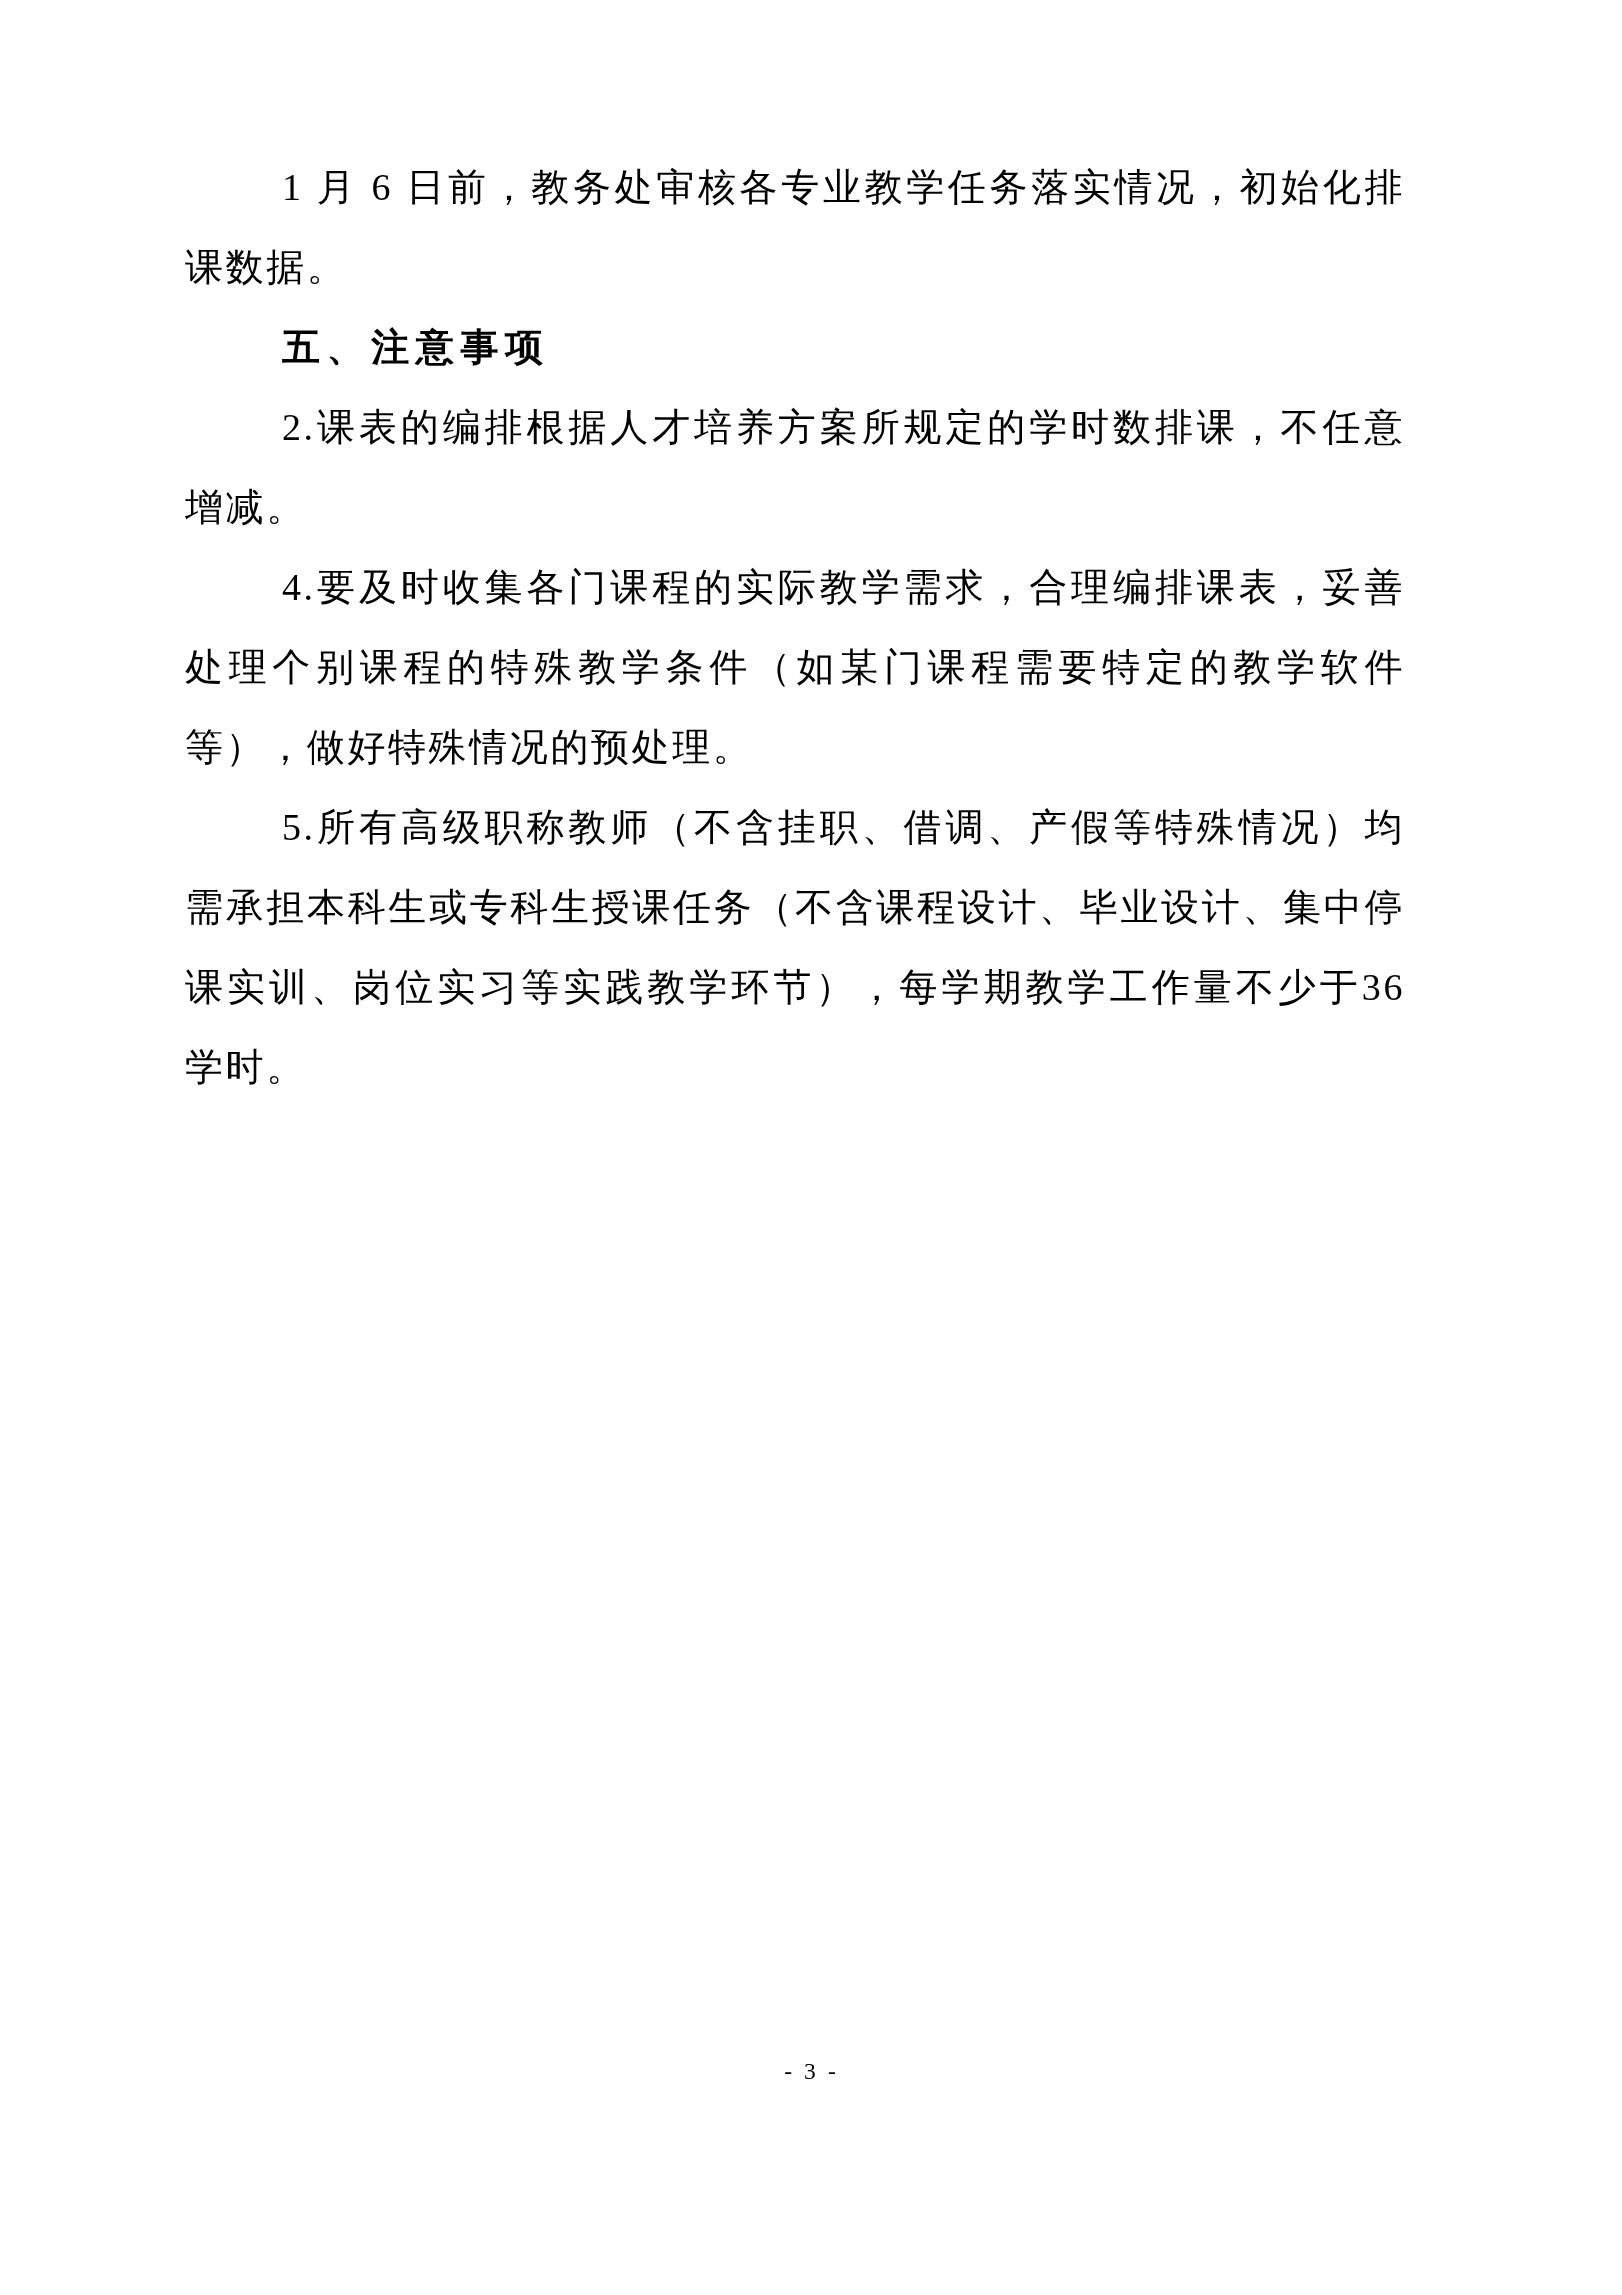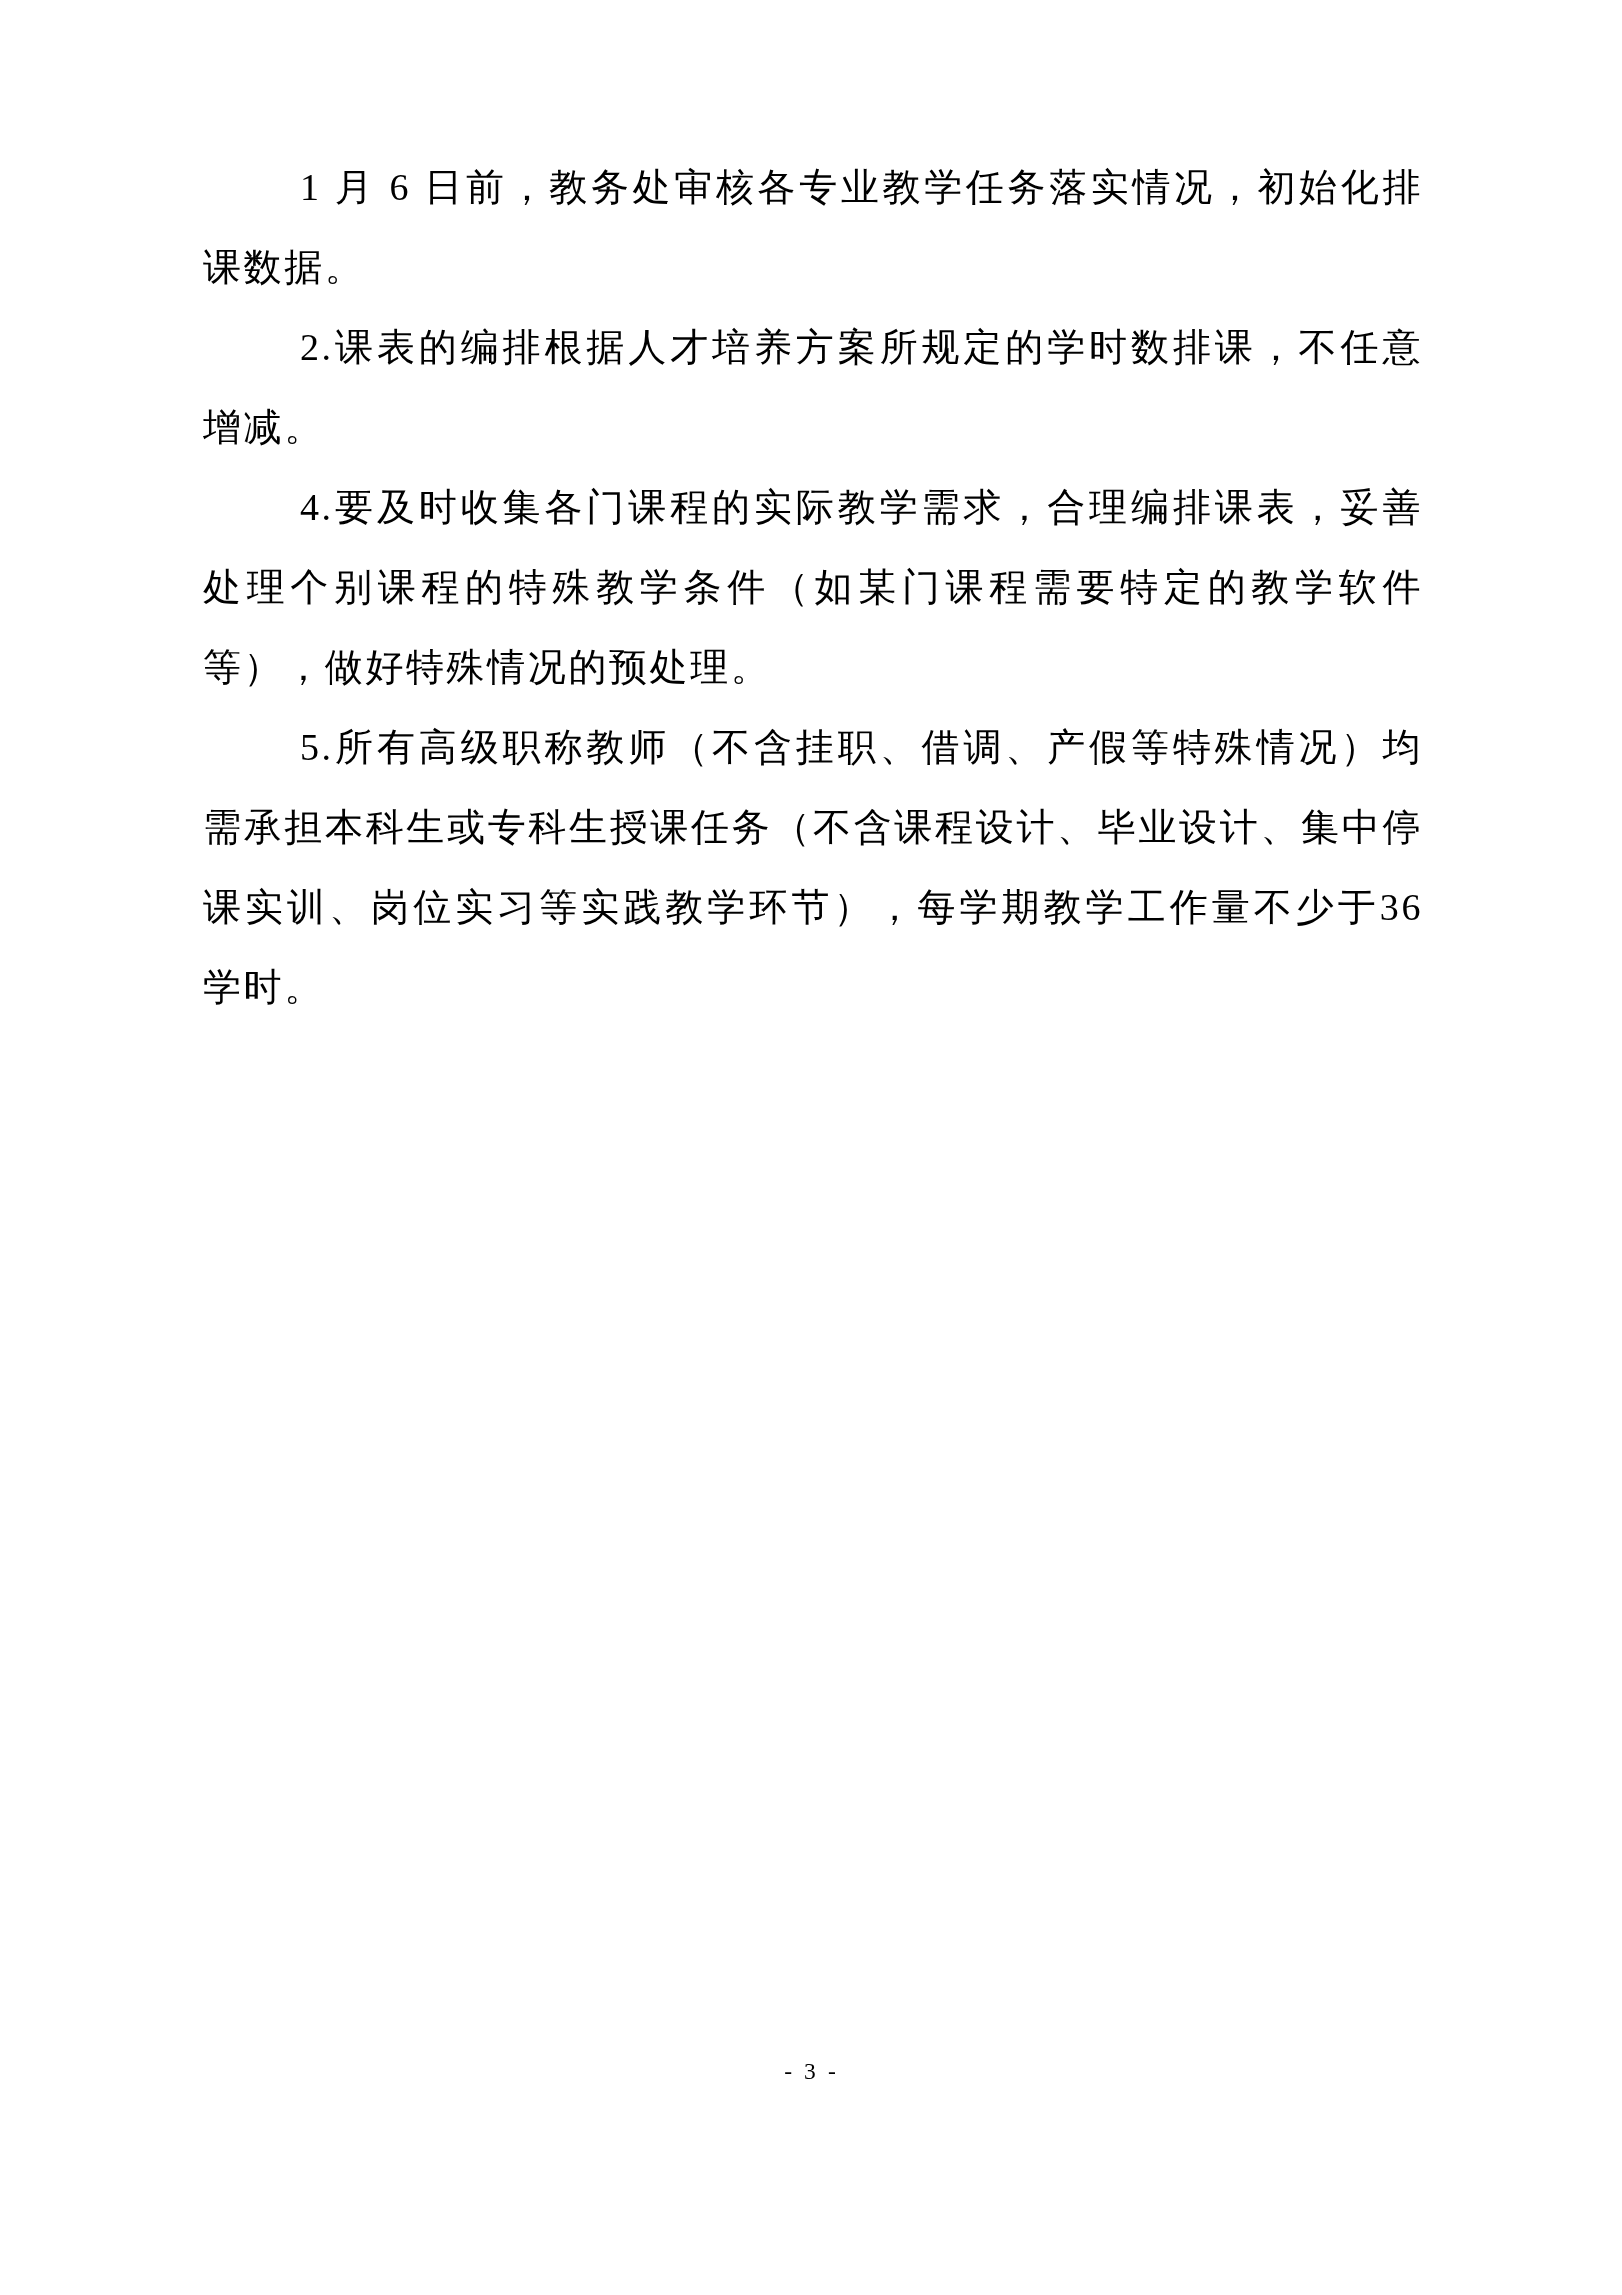--- a/index.html
+++ b/index.html
@@ -11,21 +11,21 @@
     position: relative;
     width: 1623px;
     height: 2295px;
     background: #ffffff;
     font-family: "Liberation Serif", "DejaVu Serif", serif;
     color: #000000;
     overflow: hidden;
   }
   .content {
     position: absolute;
-    left: 203px;
+    left: 185px;
     top: 147px;
     width: 1220px;
   }
   .content p {
     margin: 0;
     padding: 0;
     font-size: 38px;
     line-height: 80px;
     text-align: justify;
     text-justify: inter-character;
@@ -50,19 +50,20 @@
     color: #000000;
   }
 </style>
 </head>
 <body>
 
 <div class="page">
   <div class="content" id="doc-content">
 
   <p class="body">1 月 6 日前，教务处审核各专业教学任务落实情况，初始化排课数据。</p>
+      <p class="heading">五、注意事项</p>
       <p class="body">2.课表的编排根据人才培养方案所规定的学时数排课，不任意增减。</p>
       <p class="body">4.要及时收集各门课程的实际教学需求，合理编排课表，妥善处理个别课程的特殊教学条件（如某门课程需要特定的教学软件等），做好特殊情况的预处理。</p>
       <p class="body">5.所有高级职称教师（不含挂职、借调、产假等特殊情况）均需承担本科生或专科生授课任务（不含课程设计、毕业设计、集中停课实训、岗位实习等实践教学环节），每学期教学工作量不少于36学时。</p>
     </div>
   <div class="footer">- 3 -</div>
 </div>
 
 
 </body></html>

